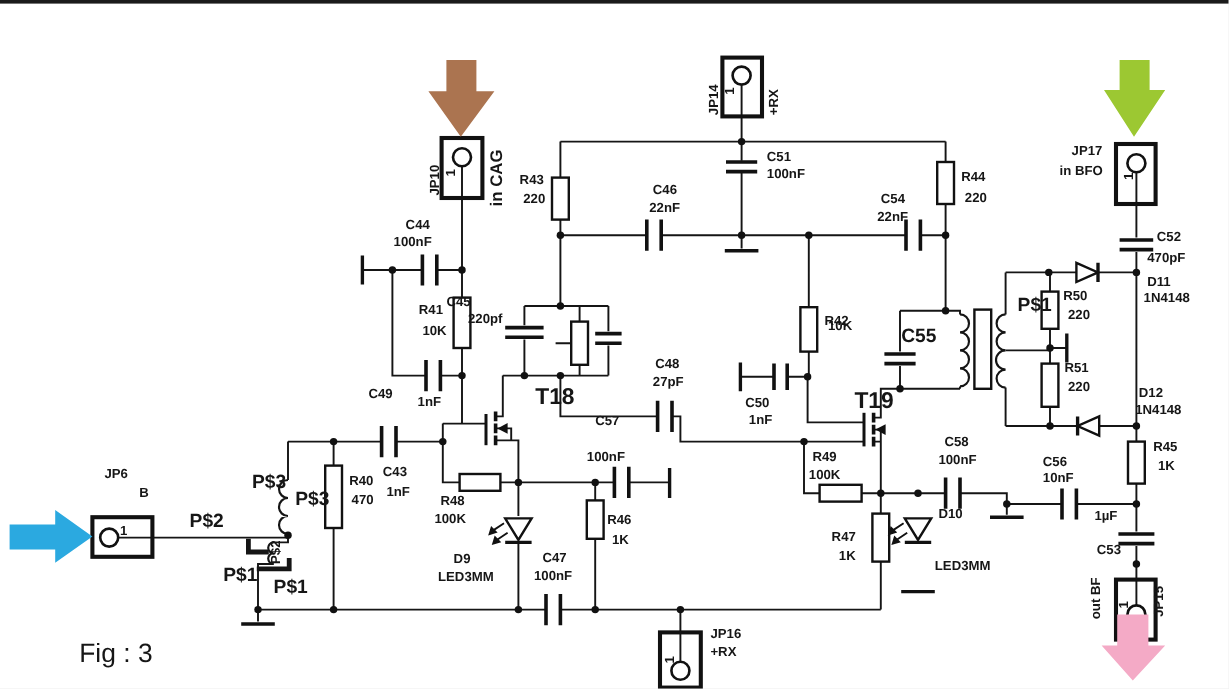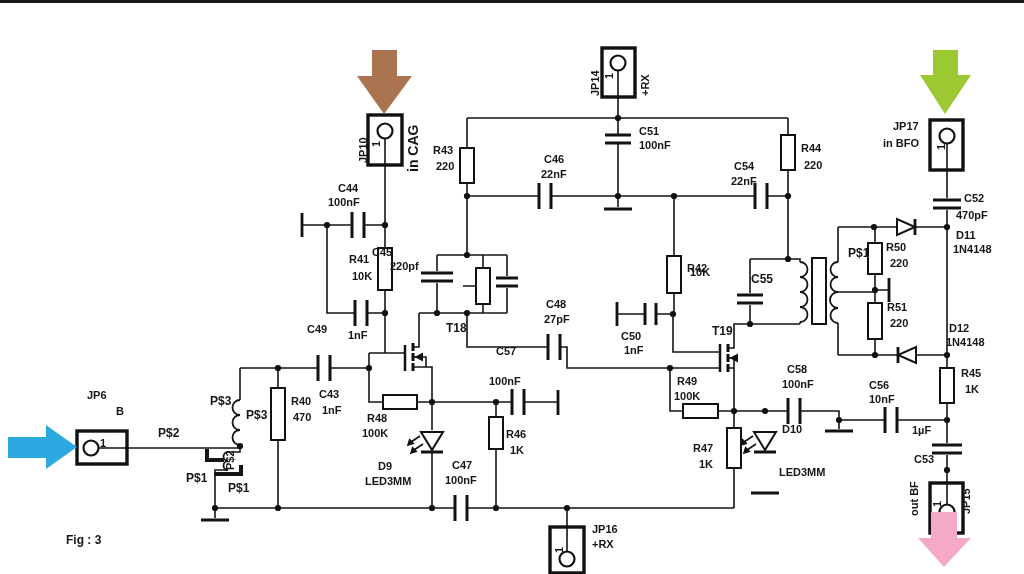--- a/index.html
+++ b/index.html
@@ -1,21 +1,21 @@
 <!DOCTYPE html>
 <html><head>
 <meta charset="utf-8">
 <style>
   html,body{margin:0;padding:0;background:#e8e8e8;}
   .stage{position:relative;width:1024px;height:574px;background:#ffffff;overflow:hidden;
          font-family:"Liberation Sans",sans-serif;}
   .stage svg{position:absolute;left:0;top:0;}
   .lbl{position:absolute;font:700 11px "Liberation Sans",sans-serif;color:#161616;
        white-space:nowrap;line-height:1;}
-  .s12{font-size:12px}.s14{font-size:14px}.s15{font-size:12px}.s17{font-size:12px;font-weight:700}
+  .s12{font-size:16px}.s14{font-size:14px}.s15{font-size:19px}.s17{font-size:22px;font-weight:400}
   .rot{transform:rotate(-90deg);transform-origin:0 0;}
 </style>
 </head>
 <body>
 
 <div class="stage">
 
 <svg width="1024" height="574" viewBox="0 0 1024 574">
   <rect x="0" y="0" width="1024" height="3" fill="#1b1b1b"></rect>
 

